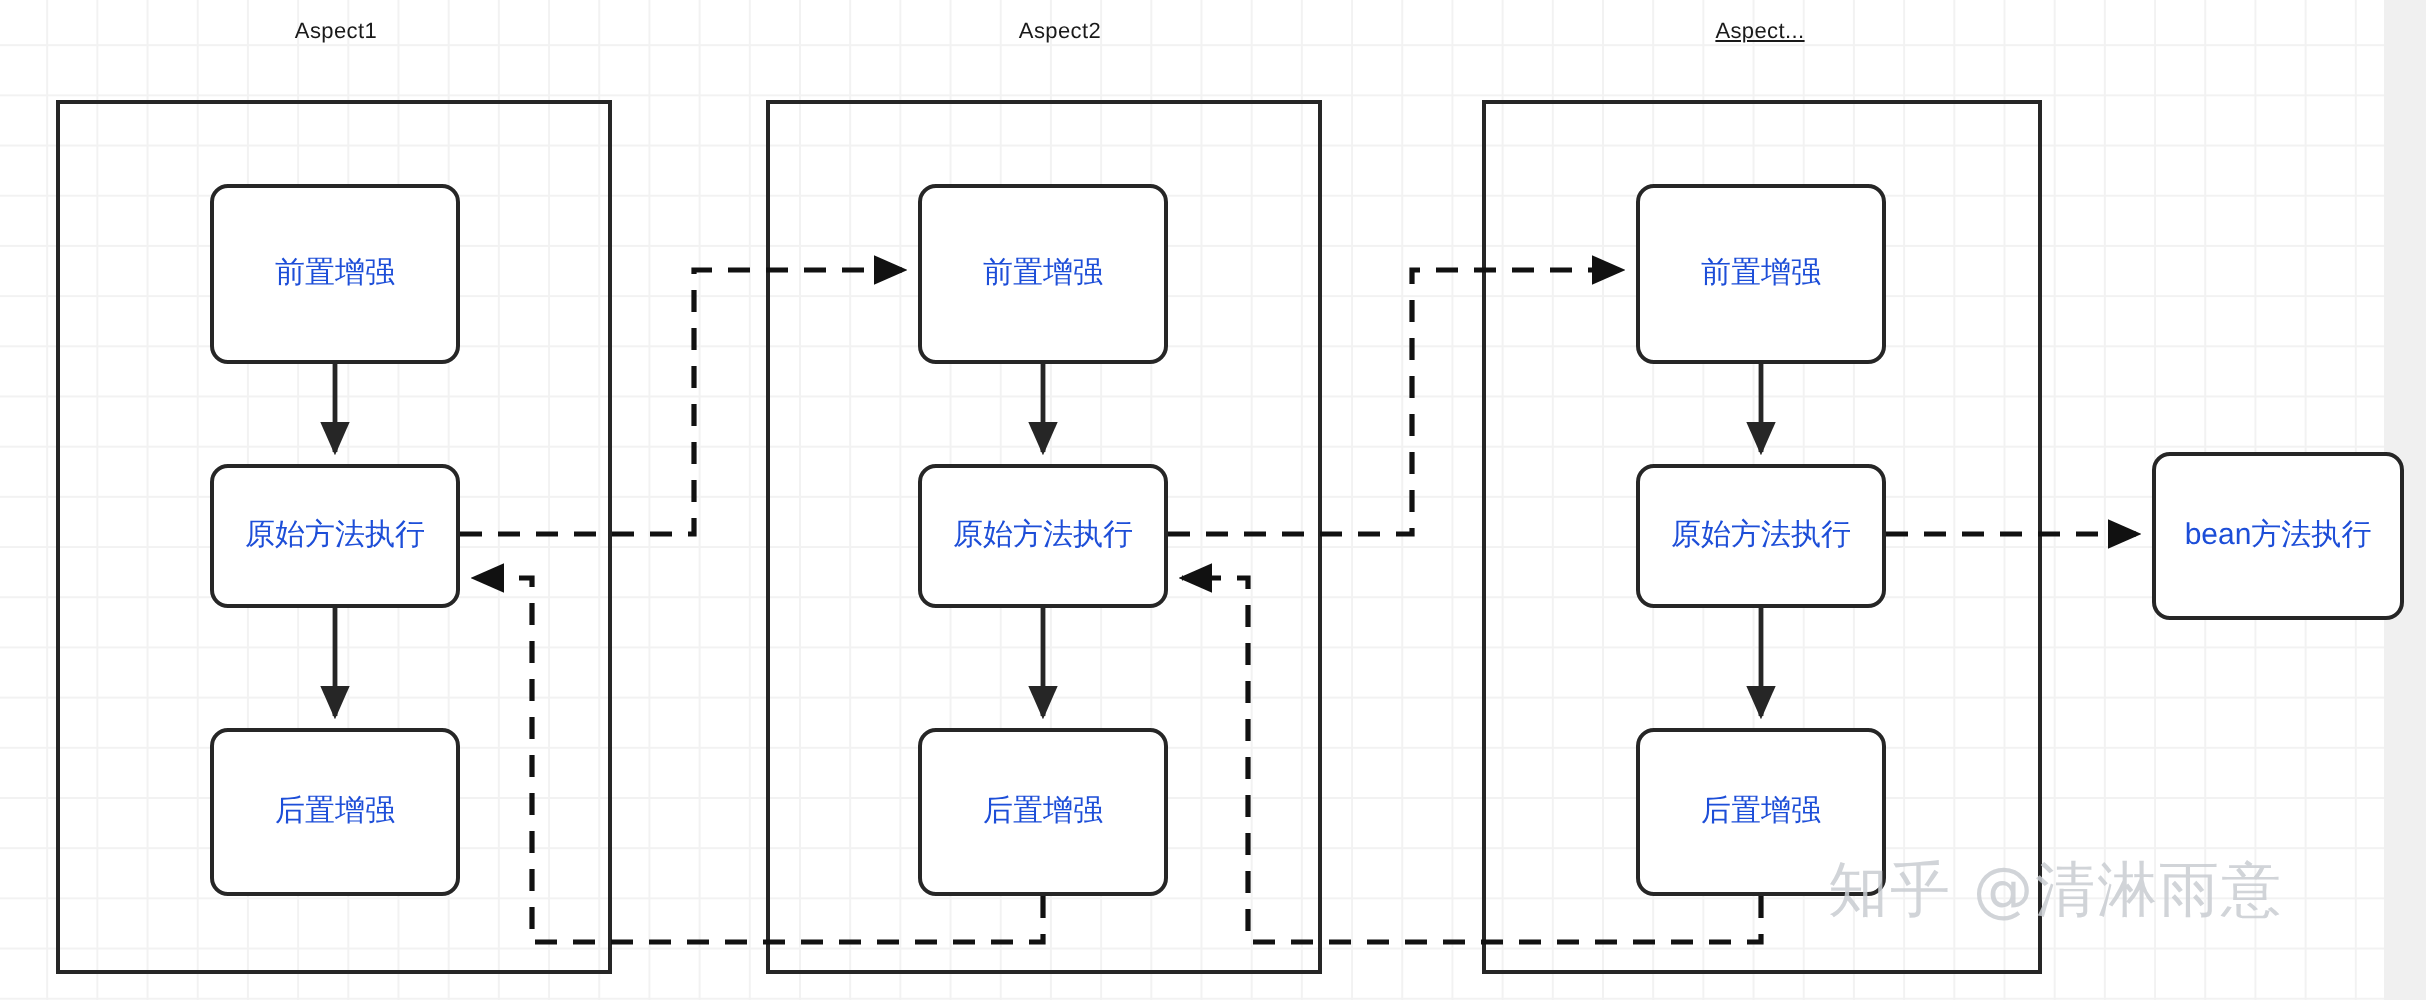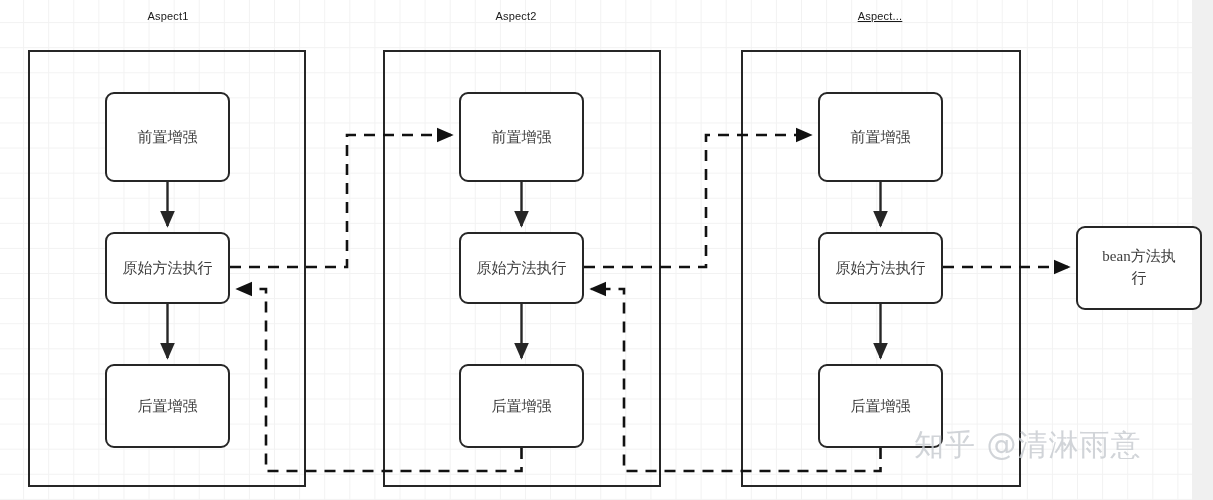--- a/index.html
+++ b/index.html
@@ -45,21 +45,21 @@
   .node {
     position: absolute;
     border: 2.4px solid #262626;
     border-radius: 9px;
     background: #ffffff;
     box-sizing: border-box;
     display: flex;
     align-items: center;
     justify-content: center;
     font-size: 15px;
-    color: #404040;
+    color: #1d4ed8;
     line-height: 1.45;
     text-align: right;
     padding: 0 6px;
   }
   #svg-layer {
     position: absolute;
     left: 0;
     top: 0;
     width: 1213px;
     height: 500px;
@@ -76,40 +76,40 @@
   }
 </style>
 </head>
 <body>
 
 <div id="canvas">
 
   <div id="right-gutter"></div>
 
   <div class="aspect-title" style="left:108px; top:10px; width:120px;">Aspect1</div>
-  <div class="aspect-title" style="left:456px; top:10px; width:120px;">Aspect2</div>
+  <div class="aspect-title" style="left:470px; top:10px; width:120px;">Aspect2</div>
   <div class="aspect-title" style="left:820px; top:10px; width:120px;text-decoration:underline;">Aspect...</div>
 
   <div class="aspect-container" style="left:28px; top:50px; width:278px; height:437px;"></div>
   <div class="aspect-container" style="left:383px; top:50px; width:278px; height:437px;"></div>
   <div class="aspect-container" style="left:741px; top:50px; width:280px; height:437px;"></div>
 
   <div class="node" style="left:105px; top:92px; width:125px; height:90px;">前置增强</div>
   <div class="node" style="left:105px; top:232px; width:125px; height:72px;">原始方法执行</div>
   <div class="node" style="left:105px; top:364px; width:125px; height:84px;">后置增强</div>
 
   <div class="node" style="left:459px; top:92px; width:125px; height:90px;">前置增强</div>
   <div class="node" style="left:459px; top:232px; width:125px; height:72px;">原始方法执行</div>
   <div class="node" style="left:459px; top:364px; width:125px; height:84px;">后置增强</div>
 
   <div class="node" style="left:818px; top:92px; width:125px; height:90px;">前置增强</div>
   <div class="node" style="left:818px; top:232px; width:125px; height:72px;">原始方法执行</div>
   <div class="node" style="left:818px; top:364px; width:125px; height:84px;">后置增强</div>
 
-  <div class="node" style="left:1076px; top:226px; width:126px; height:84px; flex-direction:column;font-family:Liberation Serif, serif;">
+  <div class="node" style="left:1076px; top:226px; width:126px; height:84px; flex-direction:row;">
     <span>bean方法执</span>
     <span>行</span>
   </div>
 
   <svg id="svg-layer">
     <defs>
       <marker id="arrowSolid" viewBox="0 0 10 10" refX="9" refY="5" markerWidth="7" markerHeight="7" orient="auto-start-reverse">
         <path d="M 0 0.6 L 10 5 L 0 9.4 z" fill="#262626"></path>
       </marker>
       <marker id="arrowDash" viewBox="0 0 10 10" refX="9" refY="5" markerWidth="6.5" markerHeight="6.5" orient="auto-start-reverse">

